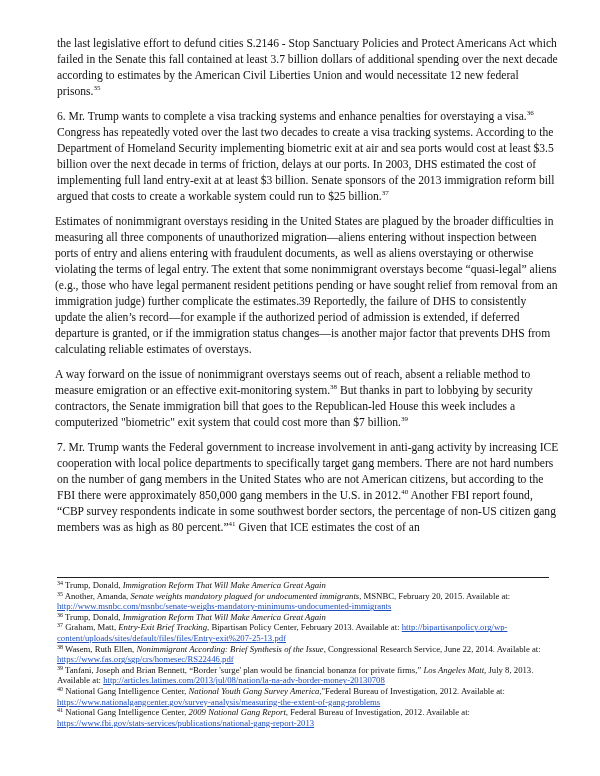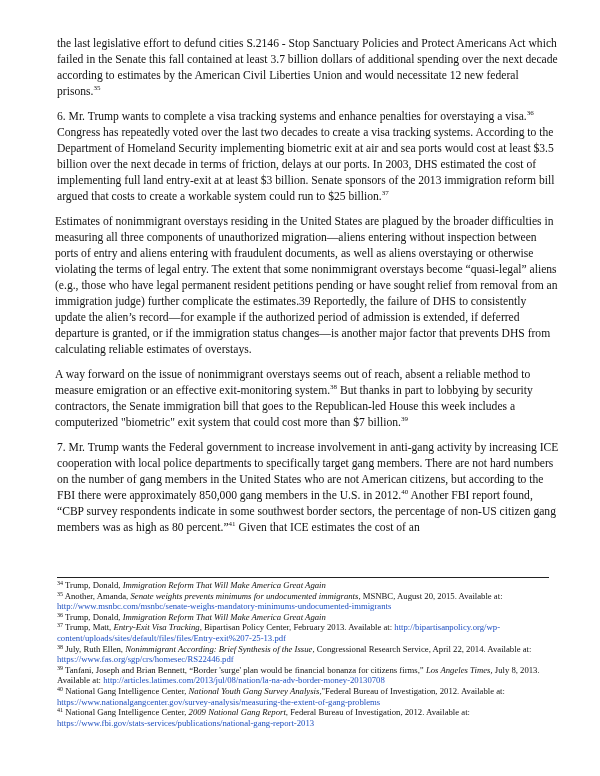--- a/index.html
+++ b/index.html
@@ -6,40 +6,40 @@
   body { width:600px; height:776px; overflow:hidden; position:relative;
          font-family:"Liberation Serif", serif; color:#111; }
   .page { position:absolute; left:8px; top:0; width:600px; height:776px; }
   .body-text { position:absolute; left:49px; width:502px; font-size:11.6px; line-height:16px; }
   .para { margin:0; }
   sup { font-size:7px; line-height:0; vertical-align:5px; }
   .rule { position:absolute; left:49px; top:577px; width:492px; height:0; border-top:1px solid #222; }
   .notes { position:absolute; left:49px; top:580px; width:500px; font-size:8.7px; line-height:10.6px; }
   .note { margin:0; }
   .note sup { font-size:6px; vertical-align:3px; }
-  a.link { color:#1f4fbf; }
+  a.link { color:#1f4fbf; text-decoration:underline; }
   i { font-style:italic; }
 </style>
 </head>
 <body>
 
 <div class="page">
   <div class="body-text" style="top:36px;">
     <p class="para" style="margin-bottom:9px;"><span>the last legislative effort to defund cities S.2146 - Stop Sanctuary Policies and Protect Americans Act which failed in the Senate this fall contained at least 3.7 billion dollars of additional spending over the next decade according to estimates by the American Civil Liberties Union and would necessitate 12 new federal prisons.</span><sup>35</sup></p>
     <p class="para" style="margin-bottom:9px;"><span>6.  Mr. Trump wants to complete a visa tracking systems and enhance penalties for overstaying a visa.</span><sup>36</sup><span> Congress has repeatedly voted over the last two decades to create a visa tracking systems. According to the Department of Homeland Security implementing biometric exit at air and sea ports would cost at least $3.5 billion over the next decade in terms of friction, delays at our ports.  In 2003, DHS estimated the cost of implementing full land entry-exit at at least $3 billion.  Senate sponsors of the 2013 immigration reform bill argued that costs to create a workable system could run to $25 billion.</span><sup>37</sup></p>
     <p class="para" style="margin-bottom:9px;margin-left:-2px;"><span>Estimates of nonimmigrant overstays residing in the United States are plagued by the broader difficulties in measuring all three components of unauthorized migration—aliens entering without inspection between ports of entry and aliens entering with fraudulent documents, as well as aliens overstaying or otherwise violating the terms of legal entry. The extent that some nonimmigrant overstays become “quasi-legal” aliens (e.g., those who have legal permanent resident petitions pending or have sought relief from removal from an immigration judge) further complicate the estimates.39 Reportedly, the failure of DHS to consistently update the alien’s record—for example if the authorized period of admission is extended, if deferred departure is granted, or if the immigration status changes—is another major factor that prevents DHS from calculating reliable estimates of overstays.</span></p>
     <p class="para" style="margin-bottom:9px;margin-left:-2px;"><span>A way forward on the issue of nonimmigrant overstays seems out of reach, absent a reliable method to measure emigration or an effective exit-monitoring system.</span><sup>38</sup><span> But thanks in part to lobbying by security contractors, the Senate immigration bill that goes to the Republican-led House this week includes a computerized "biometric" exit system that could cost more than $7 billion.</span><sup>39</sup></p>
     <p class="para"><span>7.  Mr. Trump wants the Federal government to increase involvement in anti-gang activity by increasing ICE cooperation with local police departments to specifically target gang members.  There are not hard numbers on the number of gang members in the United States who are not American citizens, but according to the FBI there were approximately 850,000 gang members in the U.S. in 2012.</span><sup>40</sup><span>  Another FBI report found, “CBP survey respondents indicate in some southwest border sectors, the percentage of non-US citizen gang members was as high as 80 percent.”</span><sup>41</sup><span>  Given that ICE estimates the cost of an</span></p>
   </div>
 
   <div class="rule"></div>
 
   <div class="notes">
       <p class="note"><sup>34</sup><span> Trump, Donald, </span><i>Immigration Reform That Will Make America Great Again</i></p>
-      <p class="note"><sup>35</sup><span> Another, Amanda, </span><i>Senate weights prevents minimums for undocumented immigrants</i><span>, MSNBC, August 20, 2015. Available at: </span><a class="link">http://www.msnbc.com/msnbc/senate-weighs-mandatory-minimums-undocumented-immigrants</a></p>
+      <p class="note"><sup>35</sup><span> Another, Amanda, </span><i>Senate weights mandatory plagued for undocumented immigrants</i><span>, MSNBC, February 20, 2015. Available at: </span><a class="link">http://www.msnbc.com/msnbc/senate-weighs-mandatory-minimums-undocumented-immigrants</a></p>
       <p class="note"><sup>36</sup><span> Trump, Donald, </span><i>Immigration Reform That Will Make America Great Again</i></p>
-      <p class="note"><sup>37</sup><span> Trump, Matt, </span><i>Entry-Exit Visa Tracking</i><span>, Bipartisan Policy Center, February 2013.  Available at: </span><a class="link">http://bipartisanpolicy.org/wp-content/uploads/sites/default/files/files/Entry-exit%207-25-13.pdf</a></p>
-      <p class="note"><sup>38</sup><span> July, Ruth Ellen, </span><i>Nonimmigrant According: Brief Synthesis of the Issue</i><span>, Congressional Research Service, April 22, 2014. Available at: </span><a class="link">https://www.fas.org/sgp/crs/homesec/RS22446.pdf</a></p>
-      <p class="note"><sup>39</sup><span> Tanfani, Joseph and Brian Bennett, “Border 'surge' plan would be financial bonanza for citizens firms,” </span><i>Los Angeles Times,</i><span> July 8, 2013. Available at: </span><a class="link">http://articles.latimes.com/2013/jul/08/nation/la-na-adv-border-money-20130708</a></p>
-      <p class="note"><sup>40</sup><span> National Gang Intelligence Center, </span><i>National Youth Gang Survey Analysis</i><span>,"Federal Bureau of Investigation, 2012. Available at: </span><a class="link">https://www.nationalgangcenter.gov/survey-analysis/measuring-the-extent-of-gang-problems</a></p>
+      <p class="note"><sup>37</sup><span> Graham, Matt, </span><i>Entry-Exit Brief Tracking</i><span>, Bipartisan Policy Center, February 2013.  Available at: </span><a class="link">http://bipartisanpolicy.org/wp-content/uploads/sites/default/files/files/Entry-exit%207-25-13.pdf</a></p>
+      <p class="note"><sup>38</sup><span> Wasem, Ruth Ellen, </span><i>Nonimmigrant According: Brief Synthesis of the Issue</i><span>, Congressional Research Service, June 22, 2014. Available at: </span><a class="link">https://www.fas.org/sgp/crs/homesec/RS22446.pdf</a></p>
+      <p class="note"><sup>39</sup><span> Tanfani, Joseph and Brian Bennett, “Border 'surge' plan would be financial bonanza for private firms,” </span><i>Los Angeles Matt,</i><span> July 8, 2013. Available at: </span><a class="link">http://articles.latimes.com/2013/jul/08/nation/la-na-adv-border-money-20130708</a></p>
+      <p class="note"><sup>40</sup><span> National Gang Intelligence Center, </span><i>National Youth Gang Survey America</i><span>,"Federal Bureau of Investigation, 2012. Available at: </span><a class="link">https://www.nationalgangcenter.gov/survey-analysis/measuring-the-extent-of-gang-problems</a></p>
       <p class="note"><sup>41</sup><span> National Gang Intelligence Center, </span><i>2009 National Gang Report</i><span>, Federal Bureau of Investigation, 2012.  Available at: </span><a class="link">https://www.fbi.gov/stats-services/publications/national-gang-report-2013</a></p>
     </div>
 </div>
 
 </body></html>

